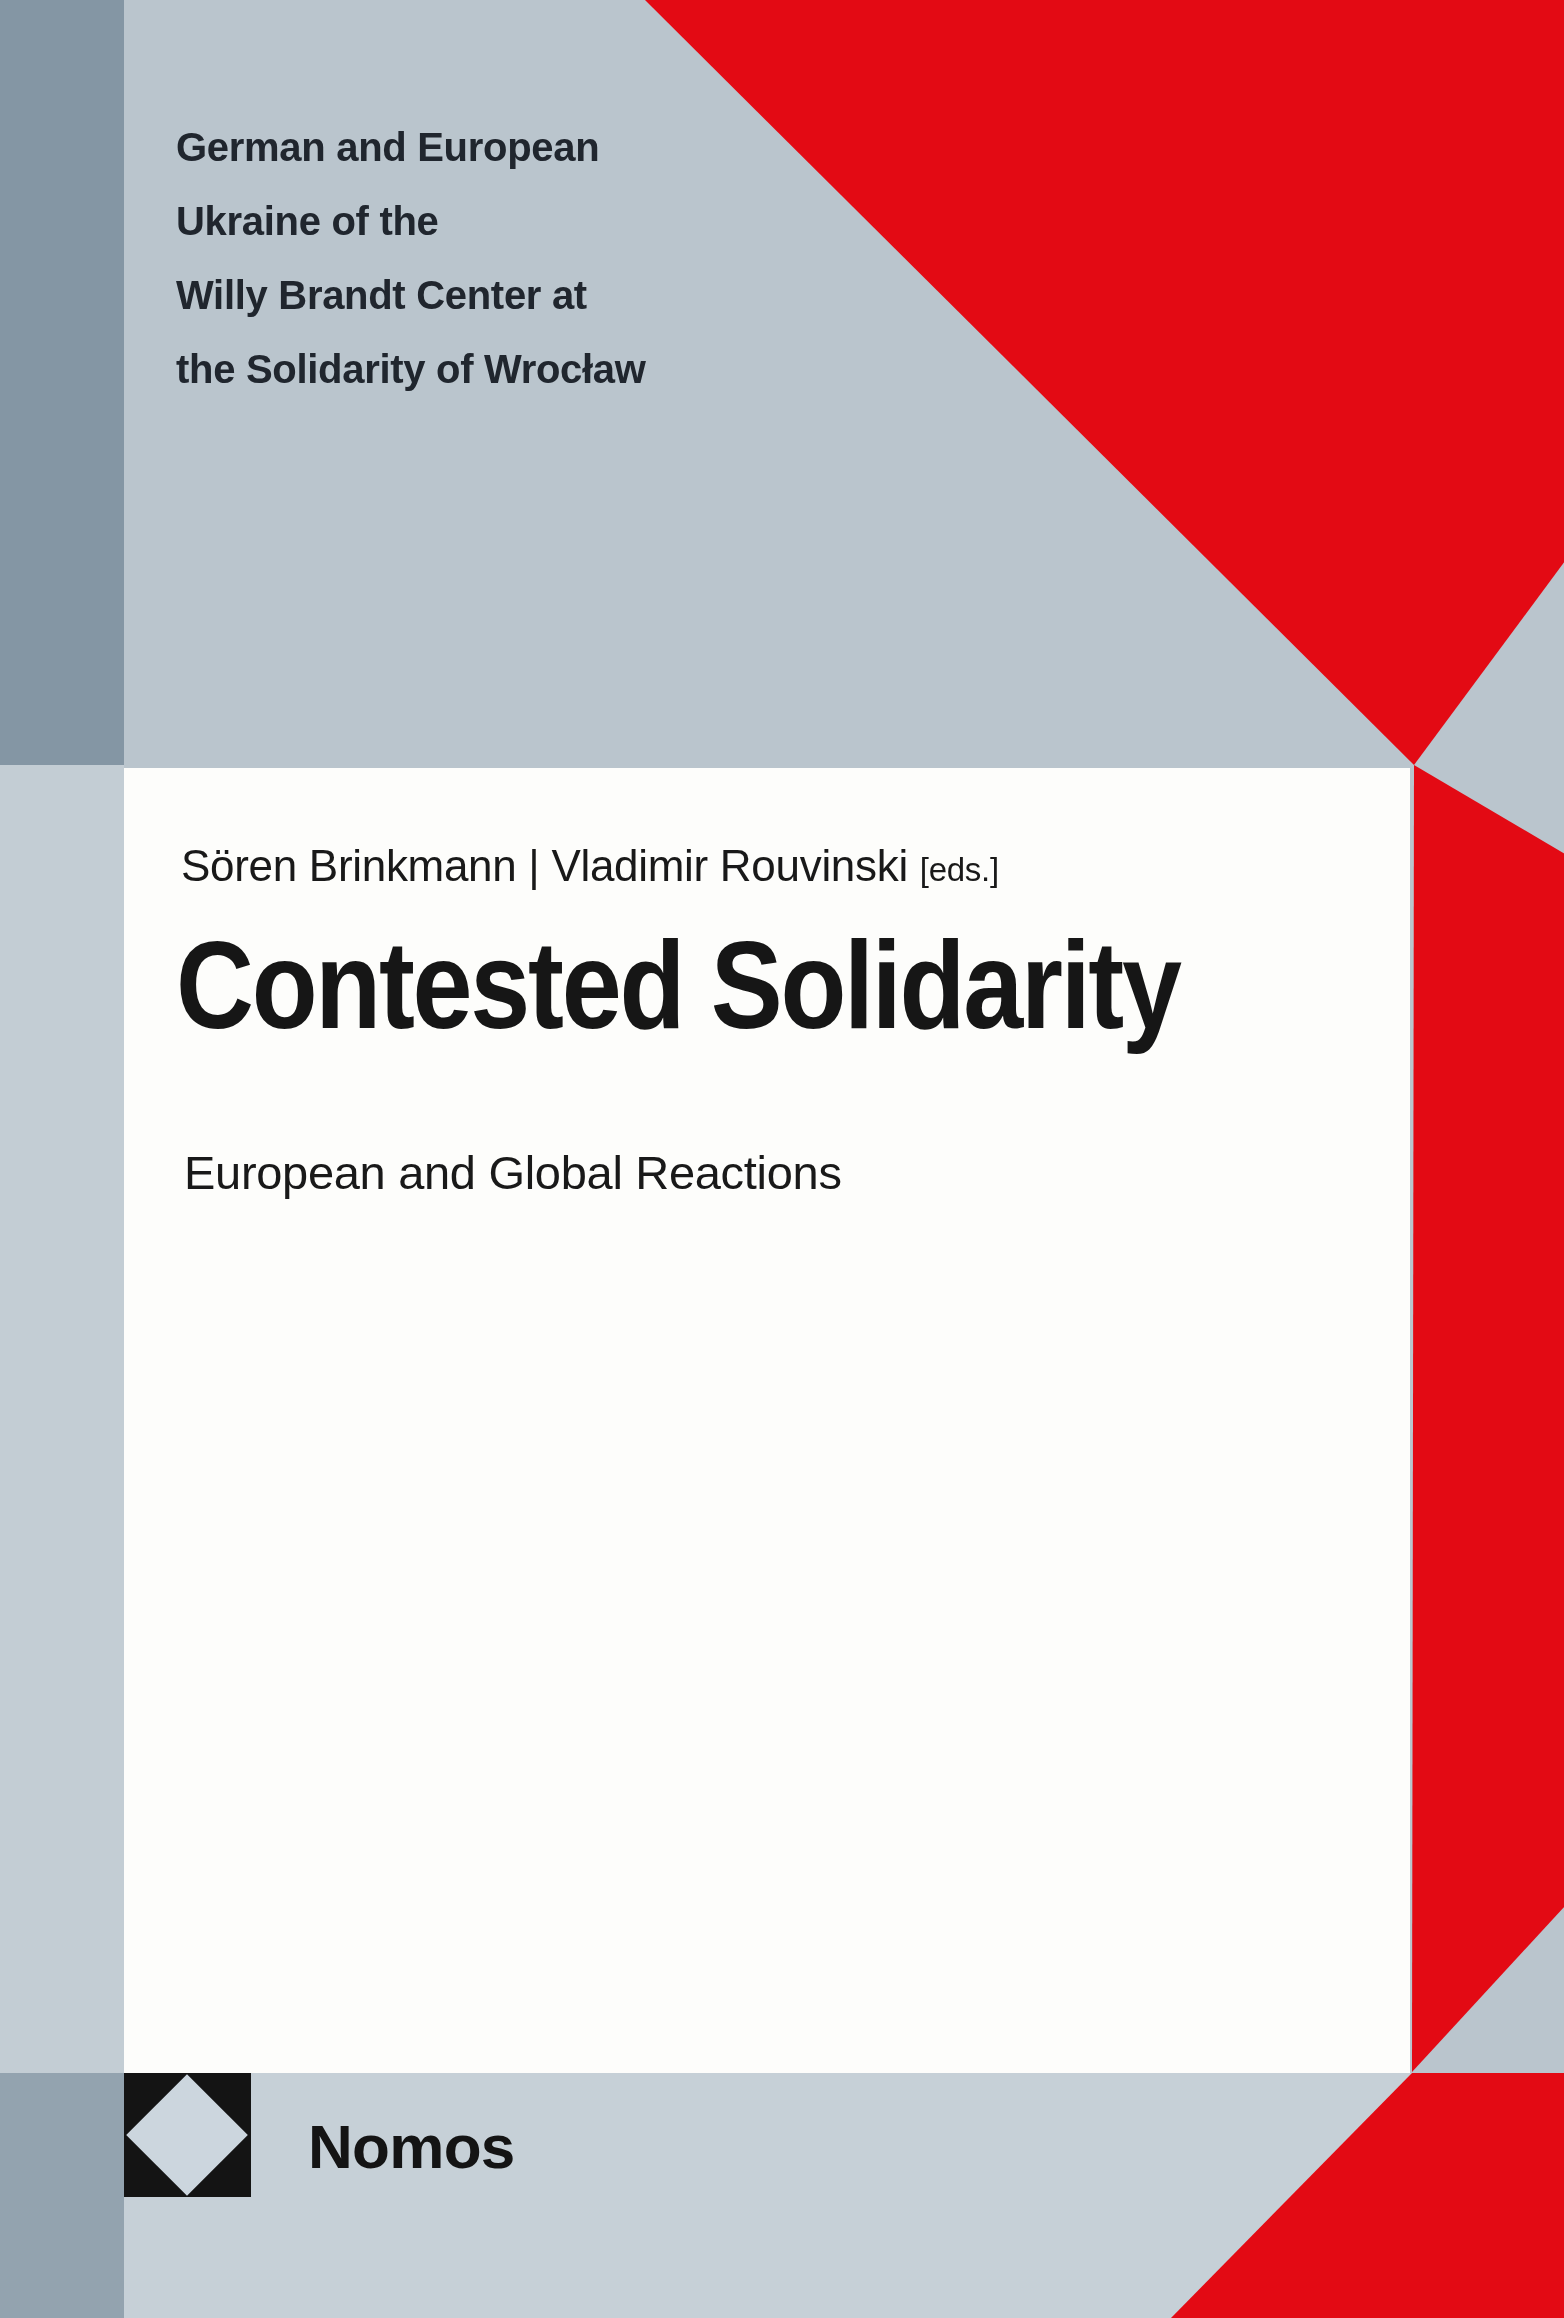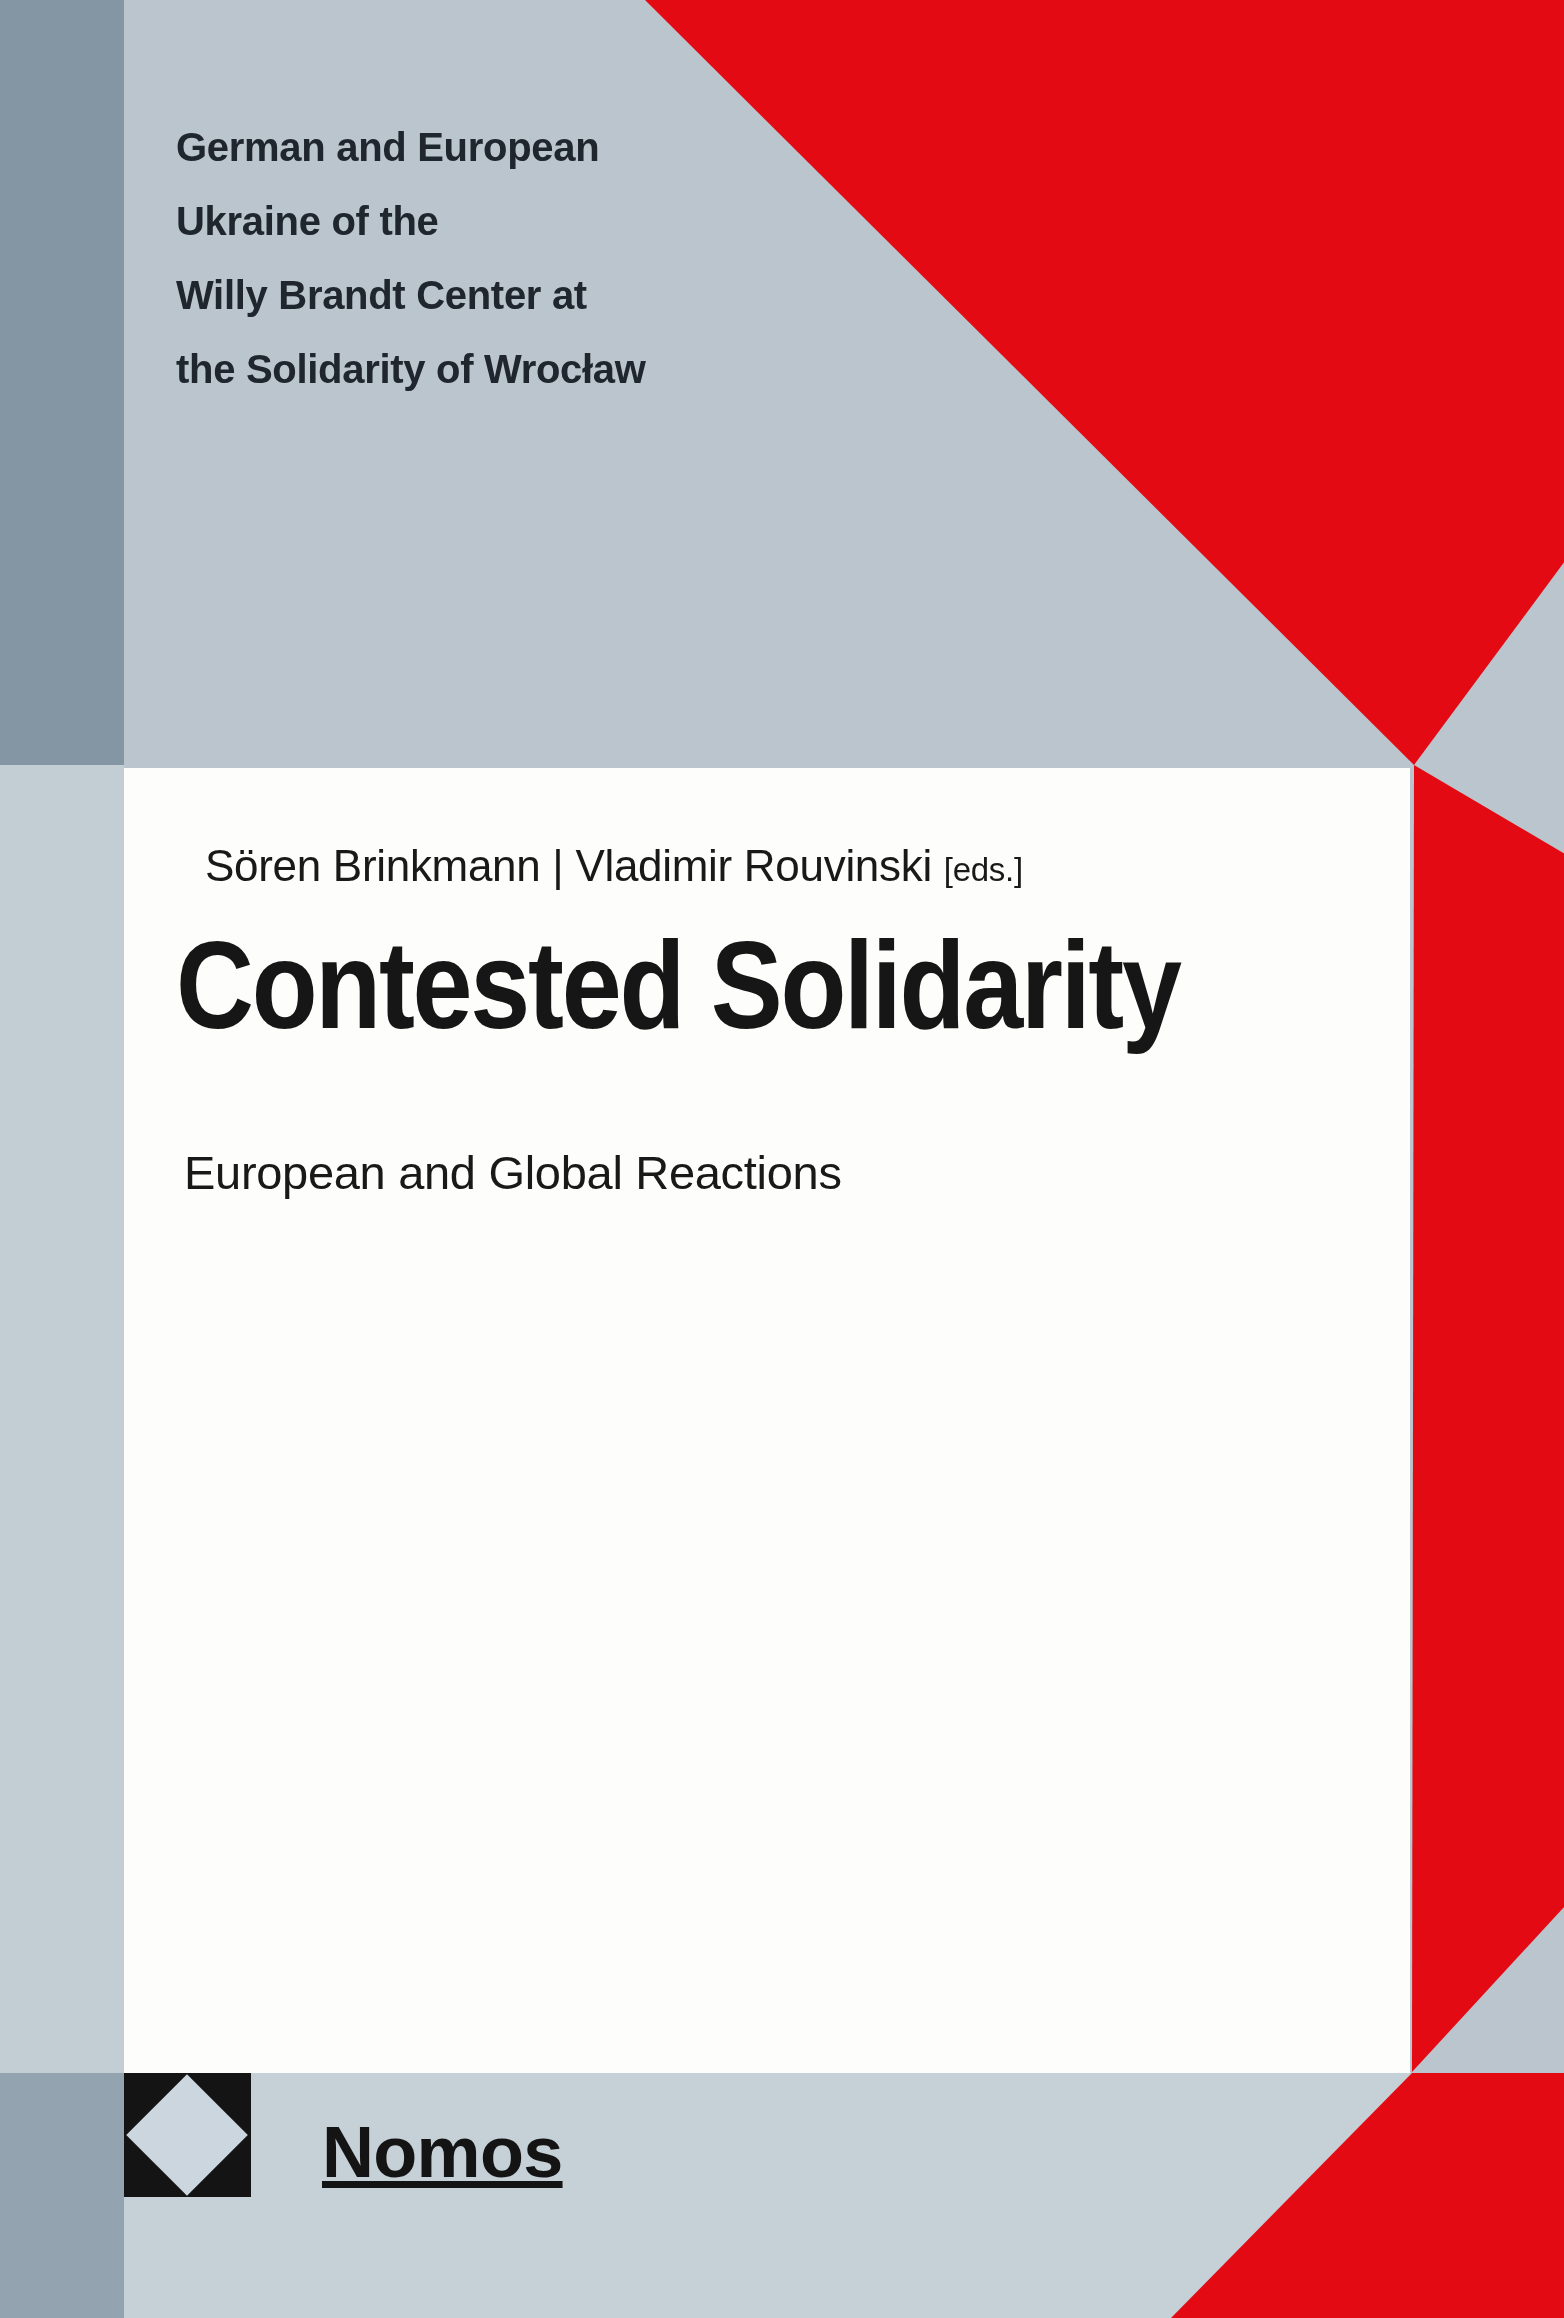--- a/index.html
+++ b/index.html
@@ -46,21 +46,21 @@
   
   .series-title{
     left:176px;top:110px;width:913px;
     font-size:40px;font-weight:bold;line-height:74px;
     color:var(--series-ink);letter-spacing:-0.3px;
   }
 
   
   .editors{
     left:57px;top:73px;white-space:nowrap;
-    font-size:44px;color:var(--ink);letter-spacing:-0.3px;margin-left:24px;
+    font-size:44px;color:var(--ink);letter-spacing:-0.3px;
   }
   .editors .eds{font-size:33px;}
   .book-title{
     left:52px;top:155px;white-space:nowrap;
     font-size:124px;font-weight:bold;line-height:1;
     color:#161616;letter-spacing:-2.6px;
     transform:scaleX(0.87);transform-origin:left top;
   }
   .book-subtitle{
     left:60px;top:366px;
@@ -82,22 +82,22 @@
     font-size:29px;font-weight:bold;color:var(--logo-dark);letter-spacing:0.7px;}
   .wbz-rule{position:absolute;left:70px;top:115px;width:361px;height:2.6px;background:var(--logo-rule);}
   .wbz-line2{position:absolute;left:70px;top:125px;width:361px;text-align:right;white-space:nowrap;
     font-size:29px;color:var(--logo-light);letter-spacing:0.7px;}
 
   
   .nomos-square{left:124px;top:2073px;width:127px;height:124px;background:var(--nomos-black);}
   .nomos-diamond{position:absolute;left:20px;top:19px;width:86px;height:86px;
     background:var(--diamond);transform:rotate(45deg);}
   .publisher{
-    left:322px;top:2116px;white-space:nowrap;
-    font-size:72px;font-weight:bold;line-height:1;color:var(--nomos-black);letter-spacing:-0.7px;text-decoration:underline;
+    left:308px;top:2116px;white-space:nowrap;
+    font-size:62px;font-weight:bold;line-height:1;color:var(--nomos-black);letter-spacing:-0.7px;
   }
 </style>
 </head>
 <body>
 
 <div class="abs left-dark-bar"></div>
 <div class="abs left-col-mid"></div>
 <div class="abs left-col-bottom"></div>
 <div class="abs bottom-strip"></div>
 <div class="layer red-top"></div>

